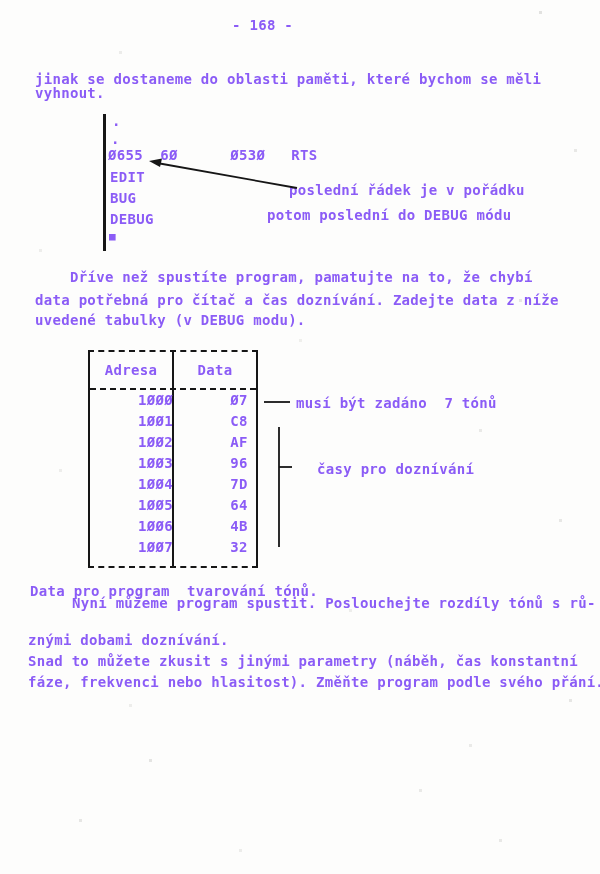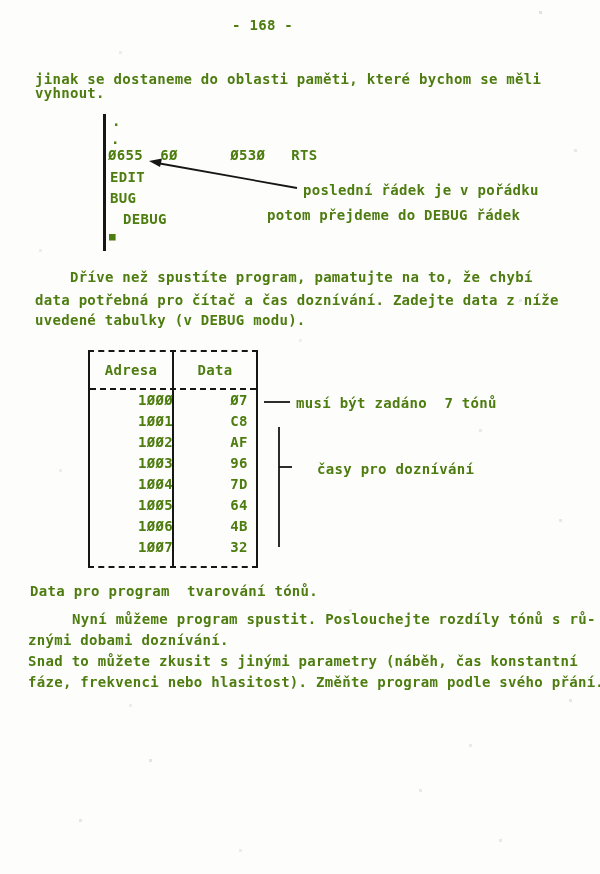--- a/index.html
+++ b/index.html
@@ -7,21 +7,21 @@
     width: 600px; height: 874px;
     background: #ffffff;
   }
   .page {
     position: relative;
     width: 600px; height: 874px;
     background: #fdfdfc;
     overflow: hidden;
     font-family: "DejaVu Sans Mono", "Liberation Mono", monospace;
     font-weight: 700;
-    color: #4d7c0f;
+    color: #8b5cf6;
     font-size: 14px;
     letter-spacing: 0.3px;
   }
   .abs { position: absolute; white-space: pre; line-height: 18px; }
   .rule-v {
     position: absolute;
     left: 103px; top: 114px;
     width: 3px; height: 137px;
     background: #161616;
   }
@@ -76,25 +76,25 @@
 
   <div class="abs" style="left:35px; top:70px;">jinak se dostaneme do oblasti paměti, které bychom se měli</div>
   <div class="abs" style="left:35px; top:84px;">vyhnout.</div>
 
   <div class="rule-v"></div>
   <div class="abs" style="left:112px; top:112px;">.</div>
   <div class="abs" style="left:111px; top:130px;">.</div>
   <div class="abs" style="left:108px; top:146px;">Ø655  6Ø      Ø53Ø   RTS</div>
   <div class="abs" style="left:110px; top:168px;">EDIT</div>
   <div class="abs" style="left:110px; top:189px;">BUG</div>
-  <div class="abs" style="left:110px; top:210px;margin-left:13px;">DEBUG</div>
+  <div class="abs" style="left:110px; top:210px;">DEBUG</div>
   <div class="abs cursor-block" style="left:109px; top:228px;">■</div>
 
-  <div class="abs" style="left:303px; top:181px;">poslední řádek je v pořádku</div>
-  <div class="abs" style="left:267px; top:206px;">potom přejdeme do DEBUG řádek</div>
+  <div class="abs" style="left:289px; top:181px;">poslední řádek je v pořádku</div>
+  <div class="abs" style="left:267px; top:206px;">potom poslední do DEBUG módu</div>
 
   <div class="abs" style="left:70px; top:268px;">Dříve než spustíte program, pamatujte na to, že chybí</div>
   <div class="abs" style="left:35px; top:291px;">data potřebná pro čítač a čas doznívání. Zadejte data z níže</div>
   <div class="abs" style="left:35px; top:311px;">uvedené tabulky (v DEBUG modu).</div>
 
   <div class="dtable">
     <div class="hdr-row">
       <div class="c1">Adresa</div>
       <div class="c2">Data</div>
     </div>
@@ -129,21 +129,21 @@
     <div class="row">
       <div class="c1">1ØØ7</div>
       <div class="c2">32</div>
     </div>
   </div>
 
   <div class="abs" style="left:296px; top:394px;">musí být zadáno  7 tónů</div>
   <div class="abs" style="left:296px; top:460px;margin-left:21px;">časy pro doznívání</div>
 
   <div class="abs" style="left:30px; top:582px;">Data pro program  tvarování tónů.</div>
-  <div class="abs" style="left:72px; top:610px;">Nyní můžeme program spustit. Poslouchejte rozdíly tónů s rů-</div>
+  <div class="abs" style="left:72px; top:594px;">Nyní můžeme program spustit. Poslouchejte rozdíly tónů s rů-</div>
   <div class="abs" style="left:28px; top:652px;">Snad to můžete zkusit s jinými parametry (náběh, čas konstantní</div>
   <div class="abs" style="left:28px; top:631px;">znými dobami doznívání.</div>
   <div class="abs" style="left:28px; top:673px;">fáze, frekvenci nebo hlasitost). Změňte program podle svého přání.</div>
 
   <svg class="svg-layer" viewBox="0 0 600 874" xmlns="http://www.w3.org/2000/svg">
 
     <g>
       <line x1="297" y1="188" x2="157" y2="163" stroke="#161616" stroke-width="1.8"></line>
       <polygon points="149,161 162,158.5 160,167" fill="#161616"></polygon>
     </g>

